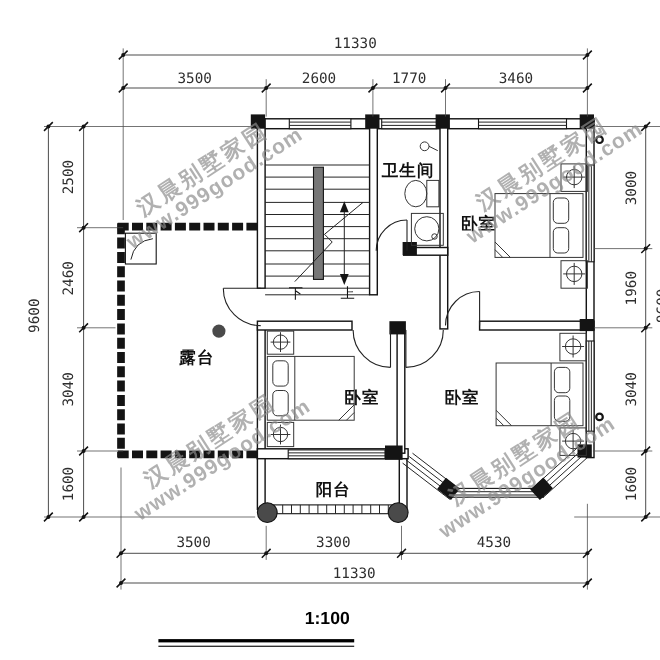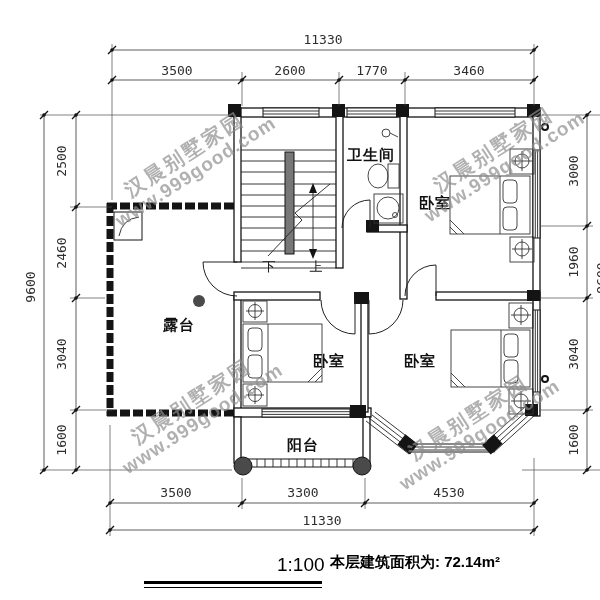--- a/index.html
+++ b/index.html
@@ -21,21 +21,21 @@
            text-anchor:middle;letter-spacing:1px;}
   .stairtxt{font-family:"Liberation Sans",sans-serif;font-size:13px;fill:#111;text-anchor:middle;}
   .wm{position:absolute;transform:translate(-50%,-50%) rotate(-33deg);color:#8c8c8c;opacity:.68;
       text-align:center;white-space:nowrap;pointer-events:none;line-height:1.1;
       font-family:"Liberation Sans",sans-serif;}
   .wm .l1{font-size:20px;font-weight:bold;letter-spacing:3px;}
   .wm .l2{font-size:19px;font-weight:bold;letter-spacing:1px;}
   .titleblock{position:absolute;left:0;top:0;width:600px;height:600px;pointer-events:none;}
   .t-main{position:absolute;left:122px;top:548px;font-size:26px;font-weight:bold;color:#000;
           letter-spacing:2px;}
-  .t-scale{position:absolute;left:255px;top:554px;font-size:19px;font-weight:normal;color:#000;}
+  .t-scale{position:absolute;left:255px;top:554px;font-size:16px;font-weight:bold;color:#000;}
   .t-rule1{position:absolute;left:122px;top:581px;width:178px;height:3px;background:#000;}
   .t-rule2{position:absolute;left:122px;top:587px;width:178px;height:1px;background:#000;}
   .t-area{position:absolute;left:308px;top:553px;font-size:15px;font-weight:bold;color:#000;}
 </style>
 </head>
 <body>
 
 <div id="stage">
 
 <svg width="600" height="600" viewBox="0 0 600 600">
@@ -284,16 +284,15 @@
 </div>
 <div class="wm" style="left:452px;top:426px;">
   <div class="l1">汉晨别墅家园</div>
   <div class="l2">www.999good.com</div>
 </div>
 
 <div class="titleblock">
   <span class="t-scale">1:100</span>
   <div class="t-rule1"></div>
   <div class="t-rule2"></div>
-  <div class="t-area"><span>本层建筑面积为:</span> <span>72.14m²</span></div>
 </div>
 
 </div>
 
 </body></html>

